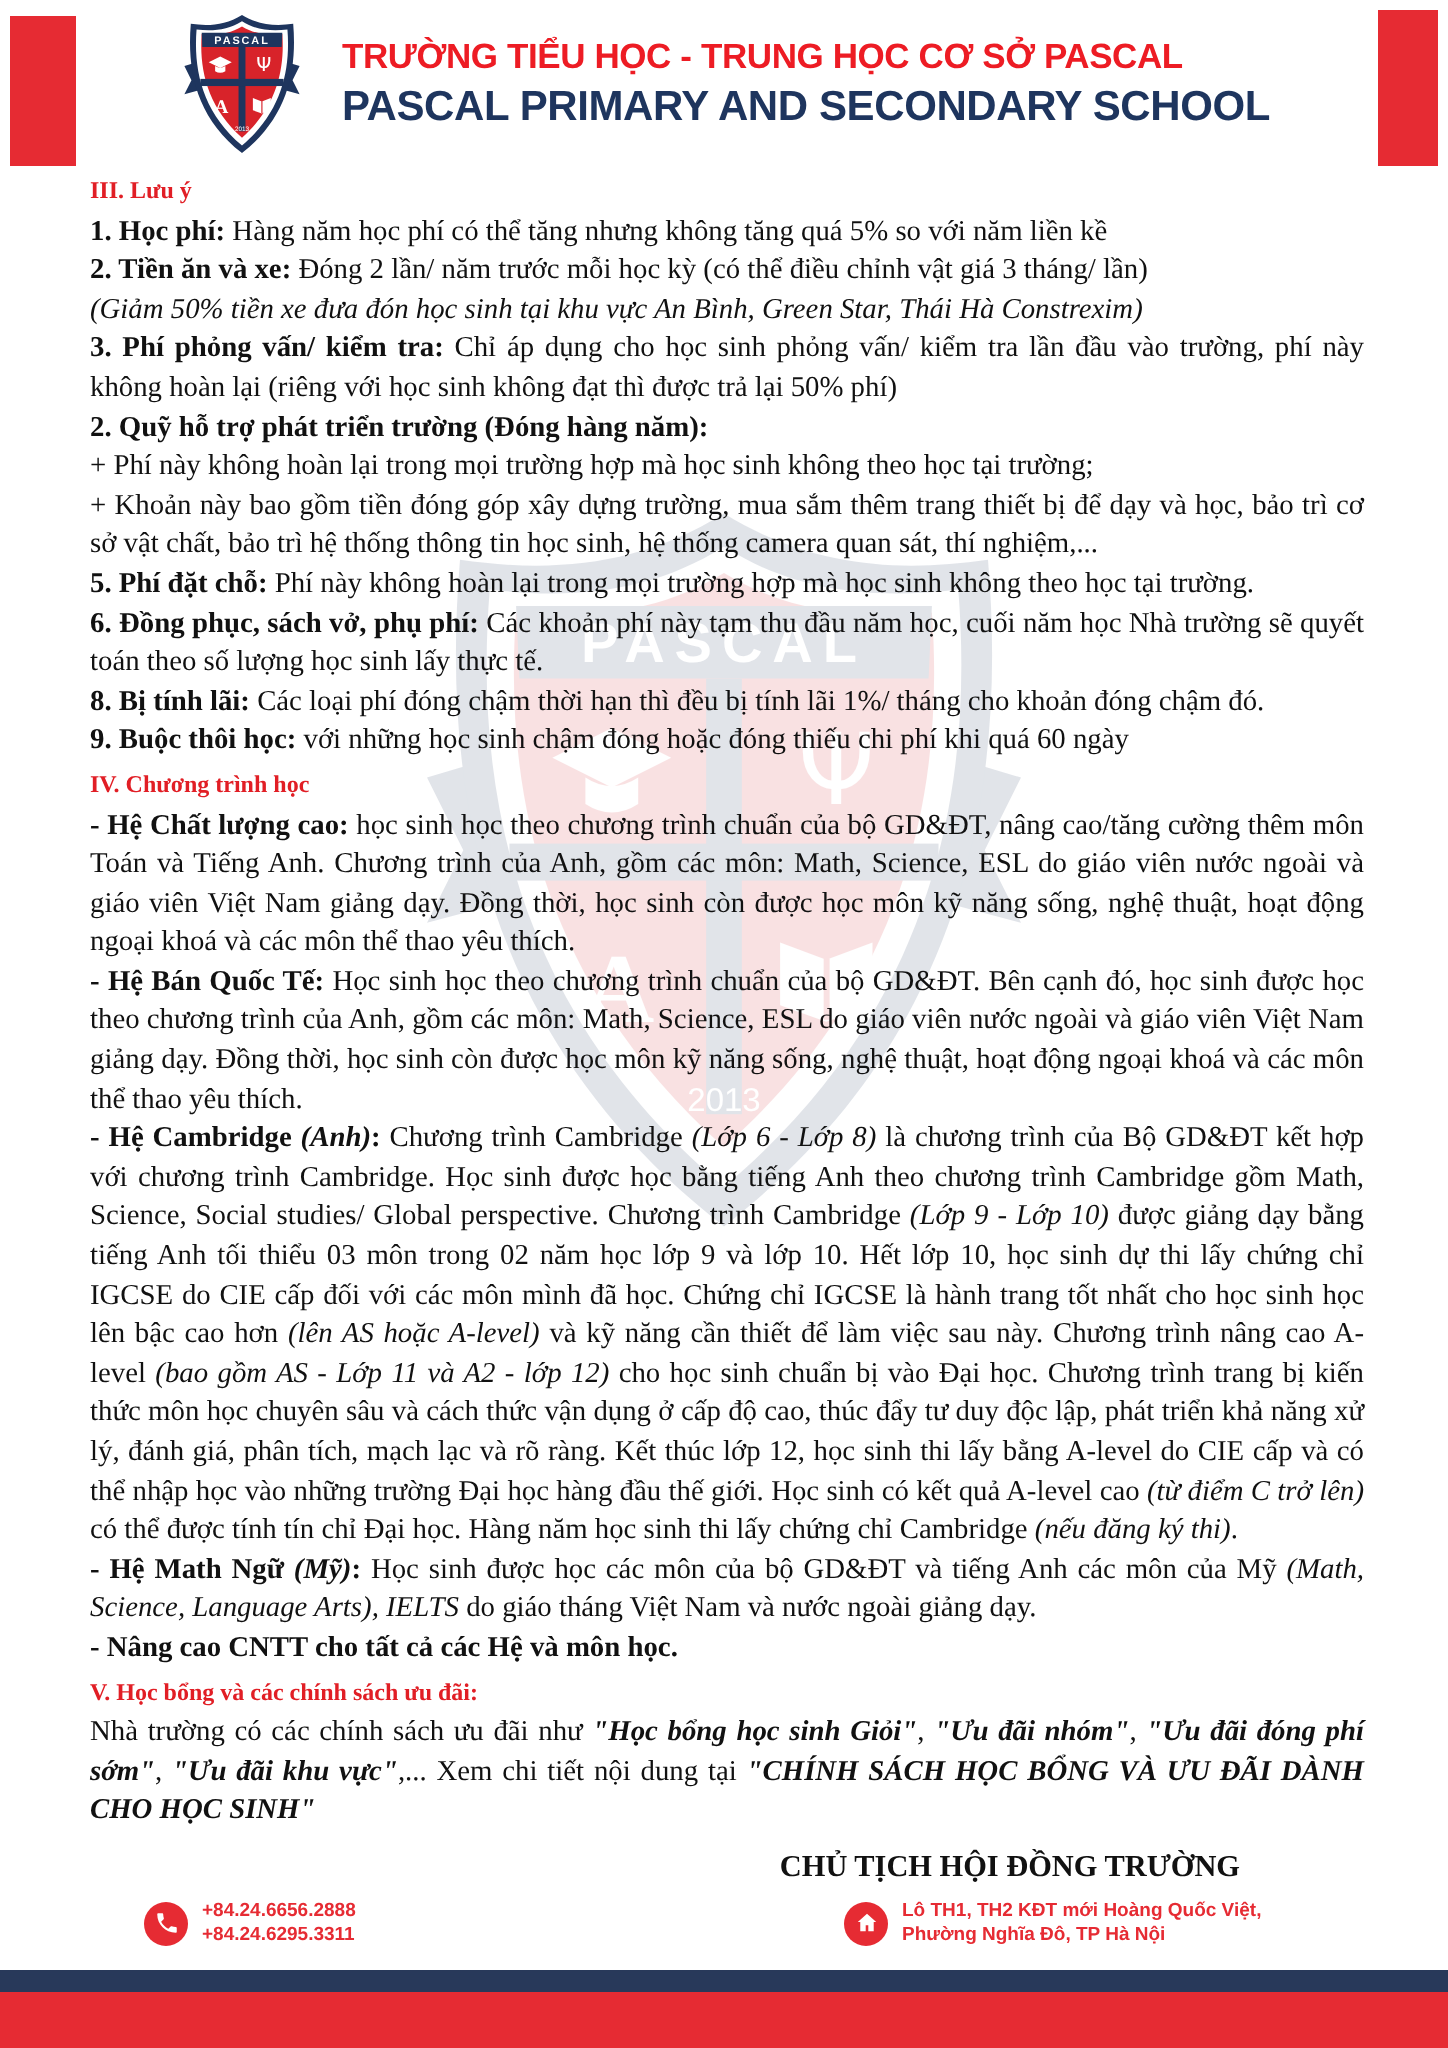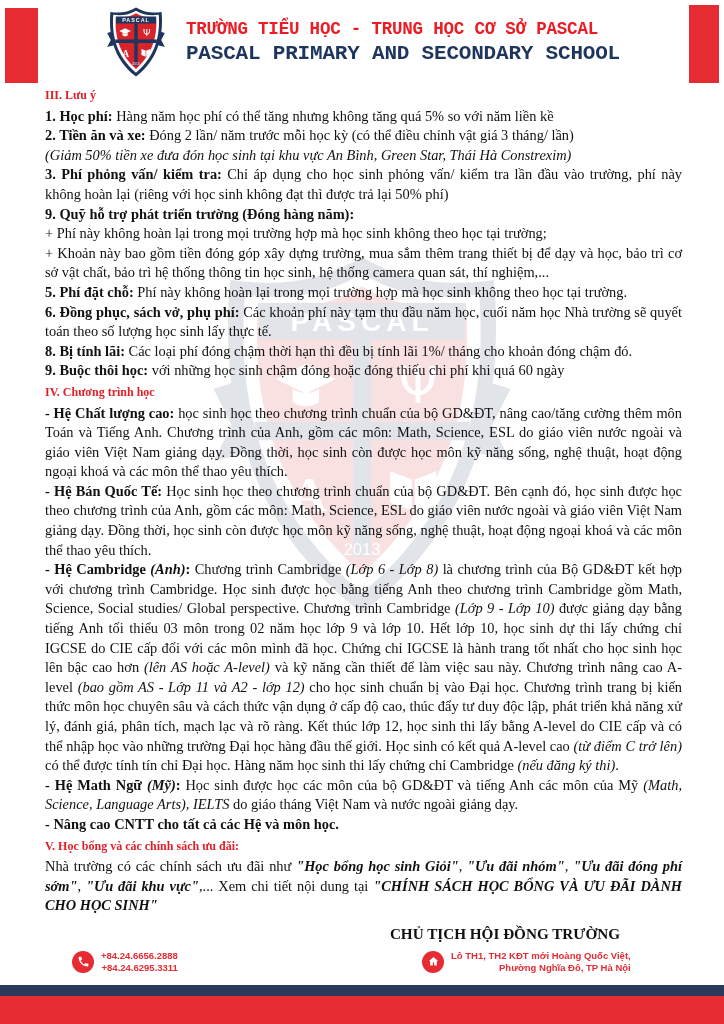--- a/index.html
+++ b/index.html
@@ -9,42 +9,42 @@
   .page{position:relative;width:724px;height:1024px;margin:0 auto;background:#fff;overflow:hidden;
         font-family:"Liberation Serif","DejaVu Serif",serif;color:#111;}
   .corner-bar{position:absolute;background:var(--bar-red);}
   .corner-bar.left{left:5px;top:8px;width:33px;height:75px;}
   .corner-bar.right{right:5px;top:5px;width:30px;height:78px;}
 
   .header{position:absolute;left:0;top:6px;width:100%;display:flex;justify-content:center;
           align-items:center;gap:18px;z-index:2;}
   .logo{width:64px;height:72px;display:block;}
   .header-titles{display:flex;flex-direction:column;gap:3px;
-                 font-family:Liberation Mono, monospace;font-weight:bold;letter-spacing:-0.2px;}
+                 font-family:Liberation Sans, sans-serif;font-weight:bold;letter-spacing:-0.2px;}
   .title-vi{color:#ed1c24;font-size:17.5px;}
   .title-en{color:var(--navy);font-size:21px;}
 
   .watermark{position:absolute;left:197px;top:250px;width:330px;opacity:.13;z-index:0;pointer-events:none;}
   .watermark svg{width:330px;height:370px;}
 
   .content{position:absolute;left:45px;top:84px;width:637px;z-index:1;
            font-size:14.4px;line-height:19.6px;}
   .sec-heading{color:var(--red);font-weight:bold;font-size:12px;margin:2px 0 1px;}
   p.para{margin:0;text-align:justify;}
   .b{font-weight:bold;margin-top:39px;} .i{font-style:italic;}
 
   .signature{margin-top:7px;display:flex;justify-content:flex-end;padding-right:62px;}
   .sig-block{text-align:center;}
   .sig-title{font-weight:bold;font-size:15.2px;line-height:21px;}
   .sig-name{font-weight:bold;font-style:italic;font-size:15.2px;line-height:21px;}
 
   .footer{position:absolute;left:0;bottom:0;width:100%;z-index:2;
           font-family:"Liberation Sans","DejaVu Sans",sans-serif;}
   .contact-row{position:relative;height:39px;background:#fff;}
-  .contact-item{position:absolute;top:4px;display:flex;align-items:center;gap:7px;text-align:right;}
+  .contact-item{position:absolute;top:4px;display:flex;align-items:center;gap:7px;}
   .contact-item.phone{left:72px;} .contact-item.web{left:238px;} .contact-item.addr{left:422px;}
   .icon-circle{width:22px;height:22px;border-radius:50%;display:flex;align-items:center;justify-content:center;flex:0 0 22px;}
   .icon-circle.red{background:var(--bar-red);} .icon-circle.navy{background:var(--bar-navy);}
   .contact-text{font-size:9.5px;line-height:11.5px;font-weight:bold;}
   .contact-text.red{color:var(--bar-red);} .contact-text.navy{color:var(--bar-navy);}
   .bar-navy{height:11px;background:var(--bar-navy);}
   .bar-red{height:28px;background:var(--bar-red);}
 </style>
 </head>
 <body>
@@ -99,21 +99,21 @@
         <rect x="65.1" y="69.4" width="0.9" height="9.3" fill="#d8232a"></rect>
         <text x="50" y="92.5" font-size="5" text-anchor="middle" fill="#fff" font-family="Liberation Sans, DejaVu Sans, sans-serif">2013</text>
       </svg></div>
 
   <div class="content" id="document-body">
       <div class="sec-heading">III. Lưu ý</div>
       <p class="para"><span class="b">1. Học phí: </span><span>Hàng năm học phí có thể tăng nhưng không tăng quá 5% so với năm liền kề</span></p>
       <p class="para"><span class="b">2. Tiền ăn và xe: </span><span>Đóng 2 lần/ năm trước mỗi học kỳ (có thể điều chỉnh vật giá 3 tháng/ lần)</span></p>
       <p class="para"><span class="i">(Giảm 50% tiền xe đưa đón học sinh tại khu vực An Bình, Green Star, Thái Hà Constrexim)</span></p>
       <p class="para"><span class="b">3. Phí phỏng vấn/ kiểm tra: </span><span>Chỉ áp dụng cho học sinh phỏng vấn/ kiểm tra lần đầu vào trường, phí này không hoàn lại (riêng với học sinh không đạt thì được trả lại 50% phí)</span></p>
-      <p class="para"><span class="b">9. Quỹ hỗ trợ phát triển trường (Đóng hàng năm):</span></p>
+      <p class="para"><span class="b">2. Quỹ hỗ trợ phát triển trường (Đóng hàng năm):</span></p>
       <p class="para"><span>+ Phí này không hoàn lại trong mọi trường hợp mà học sinh không theo học tại trường;</span></p>
       <p class="para"><span>+ Khoản này bao gồm tiền đóng góp xây dựng trường, mua sắm thêm trang thiết bị để dạy và học, bảo trì cơ sở vật chất, bảo trì hệ thống thông tin học sinh, hệ thống camera quan sát, thí nghiệm,...</span></p>
       <p class="para"><span class="b">5. Phí đặt chỗ: </span><span>Phí này không hoàn lại trong mọi trường hợp mà học sinh không theo học tại trường.</span></p>
       <p class="para"><span class="b">6. Đồng phục, sách vở, phụ phí: </span><span>Các khoản phí này tạm thu đầu năm học, cuối năm học Nhà trường sẽ quyết toán theo số lượng học sinh lấy thực tế.</span></p>
       <p class="para"><span class="b">8. Bị tính lãi: </span><span>Các loại phí đóng chậm thời hạn thì đều bị tính lãi 1%/ tháng cho khoản đóng chậm đó.</span></p>
       <p class="para"><span class="b">9. Buộc thôi học: </span><span>với những học sinh chậm đóng hoặc đóng thiếu chi phí khi quá 60 ngày</span></p>
       <div class="sec-heading">IV. Chương trình học</div>
       <p class="para"><span class="b">- Hệ Chất lượng cao: </span><span>học sinh học theo chương trình chuẩn của bộ GD&amp;ĐT, nâng cao/tăng cường thêm môn Toán và Tiếng Anh. Chương trình của Anh, gồm các môn: Math, Science, ESL do giáo viên nước ngoài và giáo viên Việt Nam giảng dạy. Đồng thời, học sinh còn được học môn kỹ năng sống, nghệ thuật, hoạt động ngoại khoá và các môn thể thao yêu thích.</span></p>
       <p class="para"><span class="b">- Hệ Bán Quốc Tế: </span><span>Học sinh học theo chương trình chuẩn của bộ GD&amp;ĐT. Bên cạnh đó, học sinh được học theo chương trình của Anh, gồm các môn: Math, Science, ESL do giáo viên nước ngoài và giáo viên Việt Nam giảng dạy. Đồng thời, học sinh còn được học môn kỹ năng sống, nghệ thuật, hoạt động ngoại khoá và các môn thể thao yêu thích.</span></p>
       <p class="para"><span class="b">- Hệ Cambridge </span><span class="b i">(Anh)</span><span class="b">: </span><span>Chương trình Cambridge </span><span class="i">(Lớp 6 - Lớp 8)</span><span> là chương trình của Bộ GD&amp;ĐT kết hợp với chương trình Cambridge. Học sinh được học bằng tiếng Anh theo chương trình Cambridge gồm Math, Science, Social studies/ Global perspective. Chương trình Cambridge </span><span class="i">(Lớp 9 - Lớp 10)</span><span> được giảng dạy bằng tiếng Anh tối thiểu 03 môn trong 02 năm học lớp 9 và lớp 10. Hết lớp 10, học sinh dự thi lấy chứng chỉ IGCSE do CIE cấp đối với các môn mình đã học. Chứng chỉ IGCSE là hành trang tốt nhất cho học sinh học lên bậc cao hơn </span><span class="i">(lên AS hoặc A-level)</span><span> và kỹ năng cần thiết để làm việc sau này. Chương trình nâng cao A-level </span><span class="i">(bao gồm AS - Lớp 11 và A2 - lớp 12)</span><span> cho học sinh chuẩn bị vào Đại học. Chương trình trang bị kiến thức môn học chuyên sâu và cách thức vận dụng ở cấp độ cao, thúc đẩy tư duy độc lập, phát triển khả năng xử lý, đánh giá, phân tích, mạch lạc và rõ ràng. Kết thúc lớp 12, học sinh thi lấy bằng A-level do CIE cấp và có thể nhập học vào những trường Đại học hàng đầu thế giới. Học sinh có kết quả A-level cao </span><span class="i">(từ điểm C trở lên)</span><span> có thể được tính tín chỉ Đại học. Hàng năm học sinh thi lấy chứng chỉ Cambridge </span><span class="i">(nếu đăng ký thi)</span><span>.</span></p>

